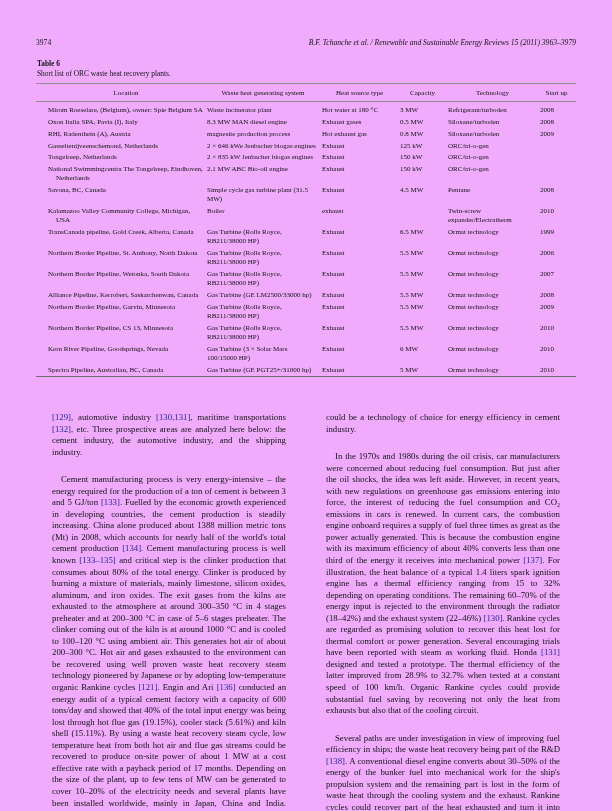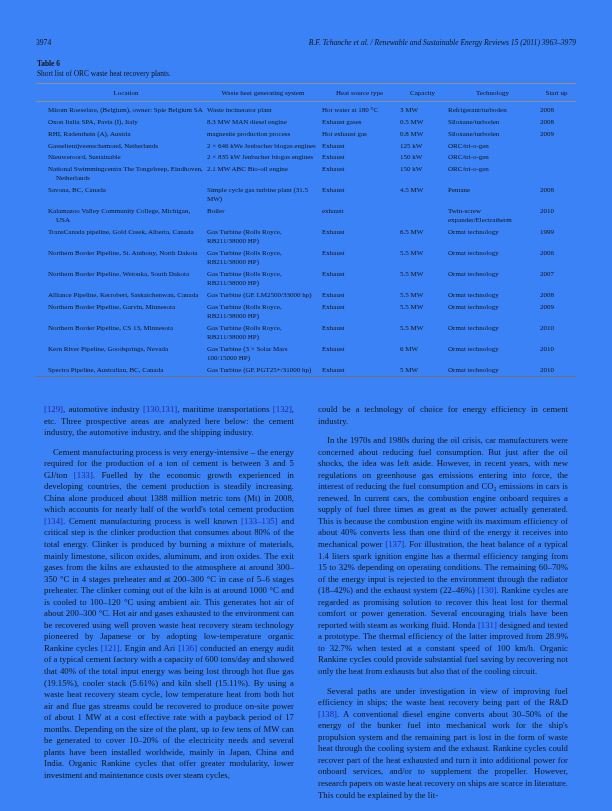--- a/index.html
+++ b/index.html
@@ -2,21 +2,21 @@
 <html style="--cite: #26269c;"><head>
 <meta charset="utf-8">
 <style>
   * { box-sizing: border-box; }
   html, body { margin: 0; padding: 0; }
   body { background: #ffffff; }
   .page {
     position: relative;
     width: 612px;
     height: 811px;
-    background: #3b82f6;
+    background: #f0abfc;
     font-family: "Liberation Serif", "DejaVu Serif", serif;
     color: #141414;
     overflow: hidden;
   }
   
   .header { position: absolute; top: 38px; left: 36px; width: 540px; font-size: 7.6px; line-height: 9px; }
   .page-number { position: absolute; left: 0; top: 0; }
   .running-head { text-align: right; font-style: italic; }
 
   
@@ -39,21 +39,21 @@
   .orc-table td { vertical-align: top; padding: 1.3px 3px 1.3px 0; }
   .orc-table tbody tr:first-child td { padding-top: 4px; }
   .orc-table .loc { padding-left: 20px; text-indent: -8px; }
 
   
   .columns {
     position: absolute; top: 396px; left: 36px; width: 540px;
     display: flex; gap: 8px; align-items: flex-start;
   }
   .textcol { width: 266px; font-size: 8.75px; line-height: 11.55px; text-align: justify; }
-  .textcol p { margin: 8px; }
+  .textcol p { margin: 16px; }
   .textcol p.indent { text-indent: 9px; }
   .cite { color: var(--cite, #26269c); }
 </style>
 </head>
 <body>
 
 <div class="page">
 
   <div class="header">
     <span class="page-number">3974</span>
@@ -111,21 +111,21 @@
         </tr>
         <tr>
           <td class="loc">Gasseltenijveenschemond, Netherlands</td>
           <td>2 × 646 kWe Jenbacher biogas engines</td>
           <td>Exhaust</td>
           <td>125 kW</td>
           <td>ORC/tri-o-gen</td>
           <td></td>
         </tr>
         <tr>
-          <td class="loc">Nieuweroord, Sustainable</td>
+          <td class="loc">Tongelreep, Netherlands</td>
           <td>2 × 835 kW Jenbacher biogas engines</td>
           <td>Exhaust</td>
           <td>150 kW</td>
           <td>ORC/tri-o-gen</td>
           <td></td>
         </tr>
         <tr>
           <td class="loc">National Swimmingcentra The Tongelreep, Eindhoven, Netherlands</td>
           <td>2.1 MW ABC Bio-oil engine</td>
           <td>Exhaust</td>

